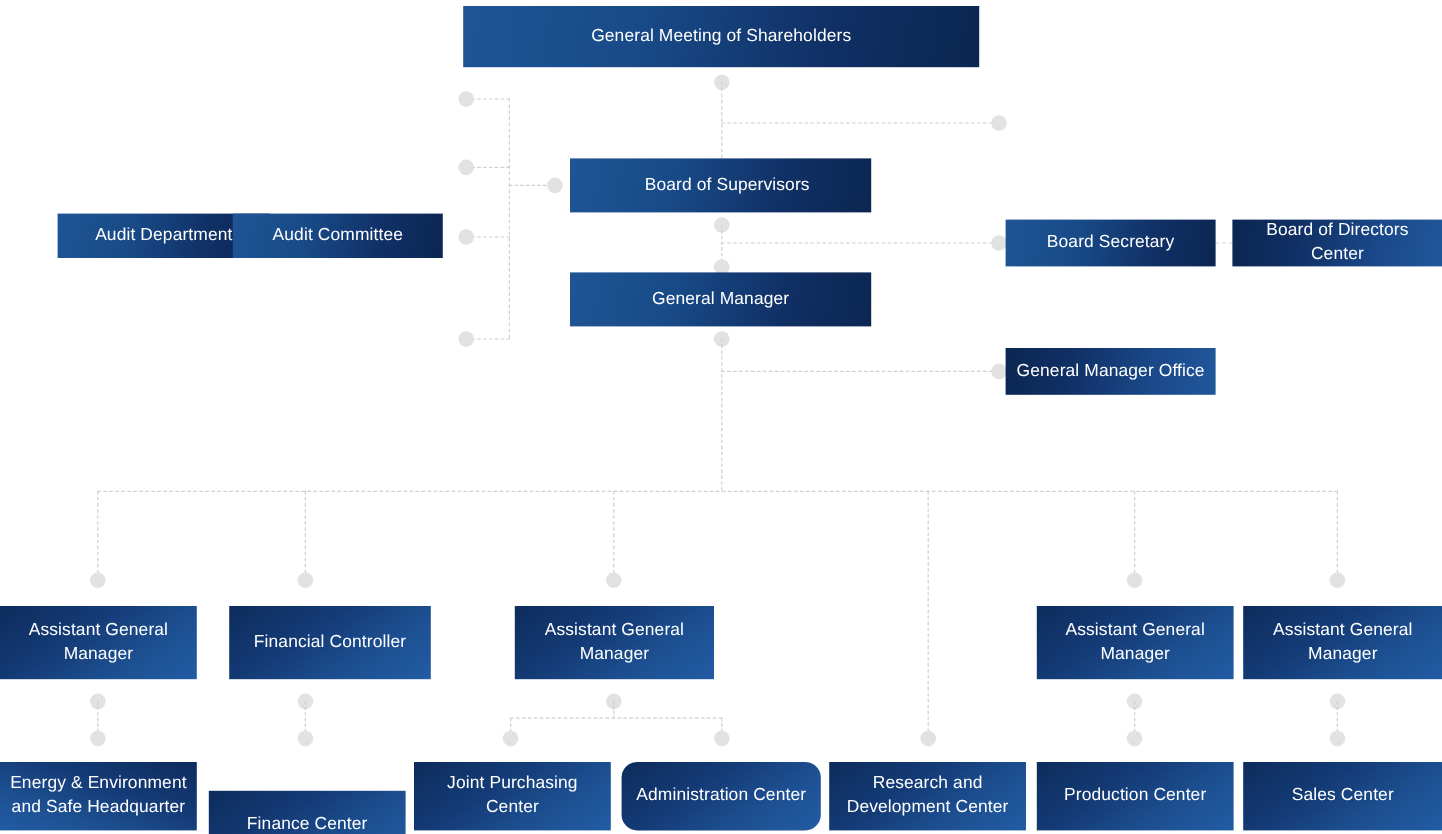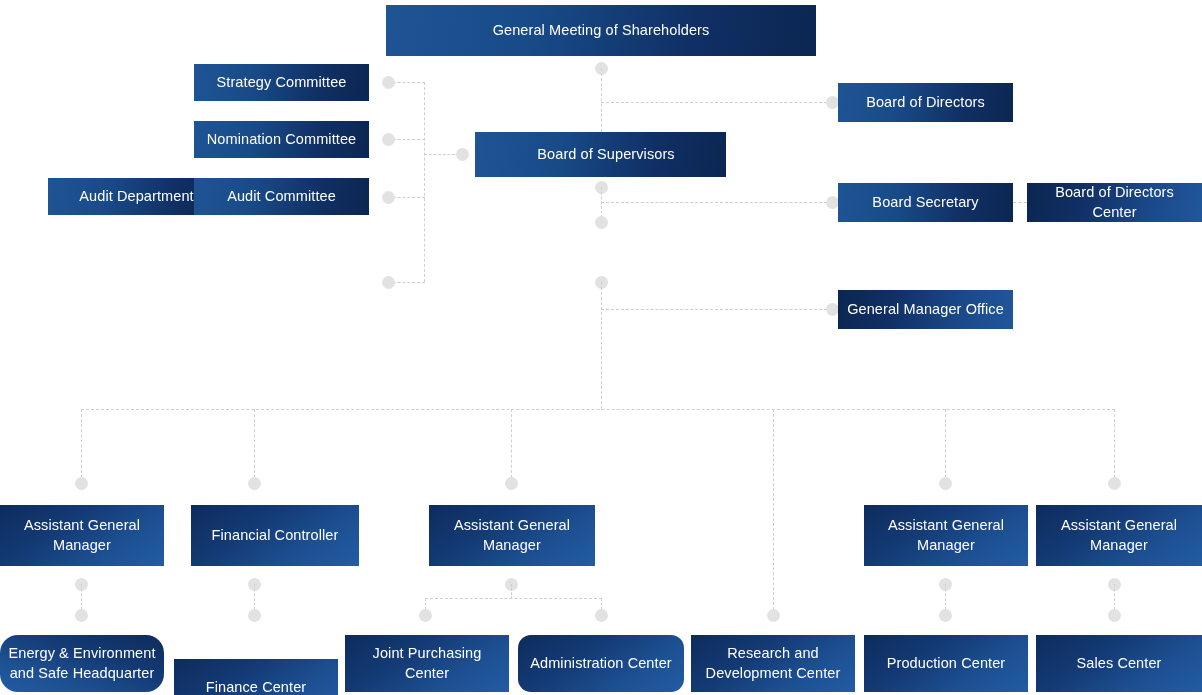--- a/index.html
+++ b/index.html
@@ -141,51 +141,49 @@
   <div class="dot" style="left:939px; top:578px;"></div>
   <div class="v-line" style="left:945px; top:584px; height:31px;"></div>
   <div class="dot" style="left:939px; top:609px;"></div>
 
   <div class="dot" style="left:1108px; top:578px;"></div>
   <div class="v-line" style="left:1114px; top:584px; height:31px;"></div>
   <div class="dot" style="left:1108px; top:609px;"></div>
 
   <div class="node g-dark-right" style="left:386px; top:5px; width:430px; height:51px;">General Meeting of Shareholders</div>
 
-  <div class="node g-dark-right" style="left:838px; top:83px; width:175px; height:39px;">Board of Directors</div>
 
   <div class="node g-dark-right" style="left:475px; top:132px; width:251px; height:45px;padding-left:19px;">Board of Supervisors</div>
 
+  <div class="node g-dark-right" style="left:475px; top:227px; width:251px; height:45px;">General Manager</div>
 
   <div class="node g-dark-right" style="left:838px; top:183px; width:175px; height:39px;">Board Secretary</div>
 
   <div class="node g-dark-left" style="left:1027px; top:183px; width:175px; height:39px;">Board of Directors Center</div>
 
   <div class="node g-dark-left" style="left:838px; top:290px; width:175px; height:39px;">General Manager Office</div>
 
   <div class="node g-dark-right" style="left:0px; top:178px; width:177px; height:37px;margin-left:48px;">Audit Department</div>
 
-  <div class="node g-dark-right" style="left:194px; top:64px; width:175px; height:37px;">Strategy Committee</div>
 
-  <div class="node g-dark-right" style="left:194px; top:121px; width:175px; height:37px;">Nomination Committee</div>
 
   <div class="node g-dark-right" style="left:194px; top:178px; width:175px; height:37px;">Audit Committee</div>
 
 
   <div class="node g-diag" style="left:0px; top:505px; width:164px; height:61px;">Assistant General Manager</div>
 
   <div class="node g-diag" style="left:191px; top:505px; width:168px; height:61px;">Financial Controller</div>
 
   <div class="node g-diag" style="left:429px; top:505px; width:166px; height:61px;">Assistant General Manager</div>
 
   <div class="node g-diag" style="left:864px; top:505px; width:164px; height:61px;">Assistant General Manager</div>
 
   <div class="node g-diag" style="left:1036px; top:505px; width:166px; height:61px;">Assistant General Manager</div>
 
-  <div class="node g-diag-rev" style="left:0px; top:635px; width:164px; height:57px;border-radius:18px;">Energy &amp; Environment and Safe Headquarter</div>
+  <div class="node g-diag-rev" style="left:0px; top:635px; width:164px; height:57px;">Energy &amp; Environment and Safe Headquarter</div>
 
   <div class="node g-diag" style="left:174px; top:635px; width:164px; height:57px;margin-top:24px;">Finance Center</div>
 
   <div class="node g-diag" style="left:345px; top:635px; width:164px; height:57px;">Joint Purchasing Center</div>
 
   <div class="node g-diag" style="left:518px; top:635px; width:166px; height:57px;border-radius:13px;">Administration Center</div>
 
   <div class="node g-diag" style="left:691px; top:635px; width:164px; height:57px;">Research and Development Center</div>
 
   <div class="node g-diag" style="left:864px; top:635px; width:164px; height:57px;">Production Center</div>

